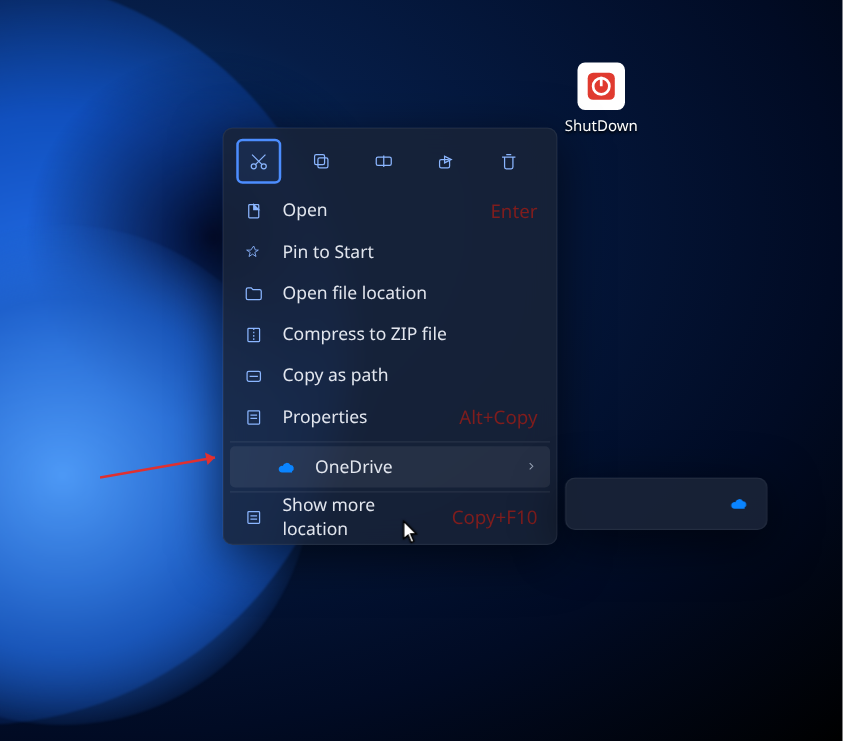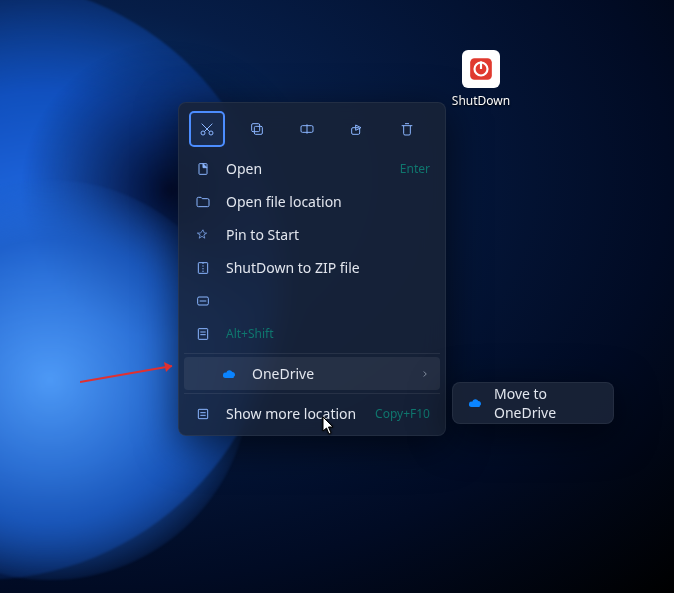--- a/index.html
+++ b/index.html
@@ -83,31 +83,32 @@
       background: rgba(255,255,255,0.08);
       margin: 3px 0;
     }
     .mi {
       display: flex;
       align-items: center;
       height: 33px;
       padding: 0 10px;
       border-radius: 4px;
       gap: 14px;
+      justify-content: flex-end;
     }
     .mi.hover { background: rgba(255,255,255,0.07); padding-left: 36px; }
     .mi .ic {
       width: 18px; height: 18px;
       display: flex; align-items: center; justify-content: center;
       color: #8bb6ff;
       flex-shrink: 0;
     }
     .mi .ic svg { width: 16px; height: 16px; stroke: currentColor; fill: none; stroke-width: 1.5; }
     .mi .lbl { flex: 1; color: #e2e6ee; }
-    .mi .sc { color: #0f766e; font-size: 12px; }
+    .mi .sc { color: #7f1d1d; font-size: 15px; }
     .mi .chev { color: #9aa5b8; }
 
     
     .submenu {
       position: absolute;
       left: 452px;
       top: 382px;
       width: 162px;
       background: rgba(25, 35, 55, 0.9);
       border-radius: 8px;
@@ -194,63 +195,65 @@
         </svg>
       </span>
     <span class="lbl">Open</span>
     <span class="sc">Enter</span>
   </div>
 
 
   <div class="mi">
     <span class="ic">
         <svg viewBox="0 0 24 24">
+          <path d="M12 3l3 7h5l-6 4 2 7-6-4-6 4 2-7-6-4h7z" transform="scale(0.7) translate(5 3)"></path>
+        </svg>
+      </span>
+    <span class="lbl">Pin to Start</span>
+  </div>
+
+  <div class="mi">
+    <span class="ic">
+        <svg viewBox="0 0 24 24">
           <path d="M3 7a2 2 0 0 1 2-2h4l2 2h8a2 2 0 0 1 2 2v8a2 2 0 0 1-2 2H5a2 2 0 0 1-2-2z"></path>
         </svg>
       </span>
     <span class="lbl">Open file location</span>
-  </div>
-
-  <div class="mi">
-    <span class="ic">
-        <svg viewBox="0 0 24 24">
-          <path d="M12 3l3 7h5l-6 4 2 7-6-4-6 4 2-7-6-4h7z" transform="scale(0.7) translate(5 3)"></path>
-        </svg>
-      </span>
-    <span class="lbl">Pin to Start</span>
   </div>
 
   <div class="mi">
     <span class="ic">
         <svg viewBox="0 0 24 24">
           <rect x="5" y="4" width="14" height="16" rx="1"></rect>
           <line x1="12" y1="4" x2="12" y2="20" stroke-dasharray="2 2"></line>
         </svg>
       </span>
-    <span class="lbl">ShutDown to ZIP file</span>
+    <span class="lbl">Compress to ZIP file</span>
   </div>
 
   <div class="mi">
     <span class="ic">
         <svg viewBox="0 0 24 24">
           <rect x="4" y="6" width="16" height="12" rx="2"></rect>
           <line x1="7" y1="12" x2="17" y2="12"></line>
         </svg>
       </span>
+    <span class="lbl">Copy as path</span>
   </div>
 
   <div class="mi">
     <span class="ic">
         <svg viewBox="0 0 24 24">
           <rect x="5" y="4" width="14" height="16" rx="1"></rect>
           <line x1="8" y1="9" x2="16" y2="9"></line>
           <line x1="8" y1="13" x2="16" y2="13"></line>
         </svg>
       </span>
-    <span class="sc">Alt+Shift</span>
+    <span class="lbl">Properties</span>
+    <span class="sc">Alt+Copy</span>
   </div>
 
   <div class="sep"></div>
 
   <div class="mi hover">
     <span class="ic">
         <svg viewBox="0 0 24 24">
           <path class="onedrive-cloud" d="M7 18a4 4 0 1 1 .8-7.9A5 5 0 0 1 17 9a4 4 0 0 1 2 7.5V18z"></path>
         </svg>
       </span>
@@ -277,21 +280,20 @@
   </div>
 </div>
 
 <div class="submenu">
   <div class="mi">
     <span class="ic">
         <svg viewBox="0 0 24 24">
           <path class="onedrive-cloud" d="M7 18a4 4 0 1 1 .8-7.9A5 5 0 0 1 17 9a4 4 0 0 1 2 7.5V18z"></path>
         </svg>
       </span>
-    <span class="lbl">Move to OneDrive</span>
   </div>
 </div>
 
 <svg class="arrow" viewBox="0 0 110 30">
   <line x1="0" y1="22" x2="92" y2="6" stroke="#e03030" stroke-width="2"></line>
   <polygon points="92,6 84,2 86,12" fill="#e03030"></polygon>
 </svg>
 
 <div class="cursor">
   <svg viewBox="0 0 14 20">

